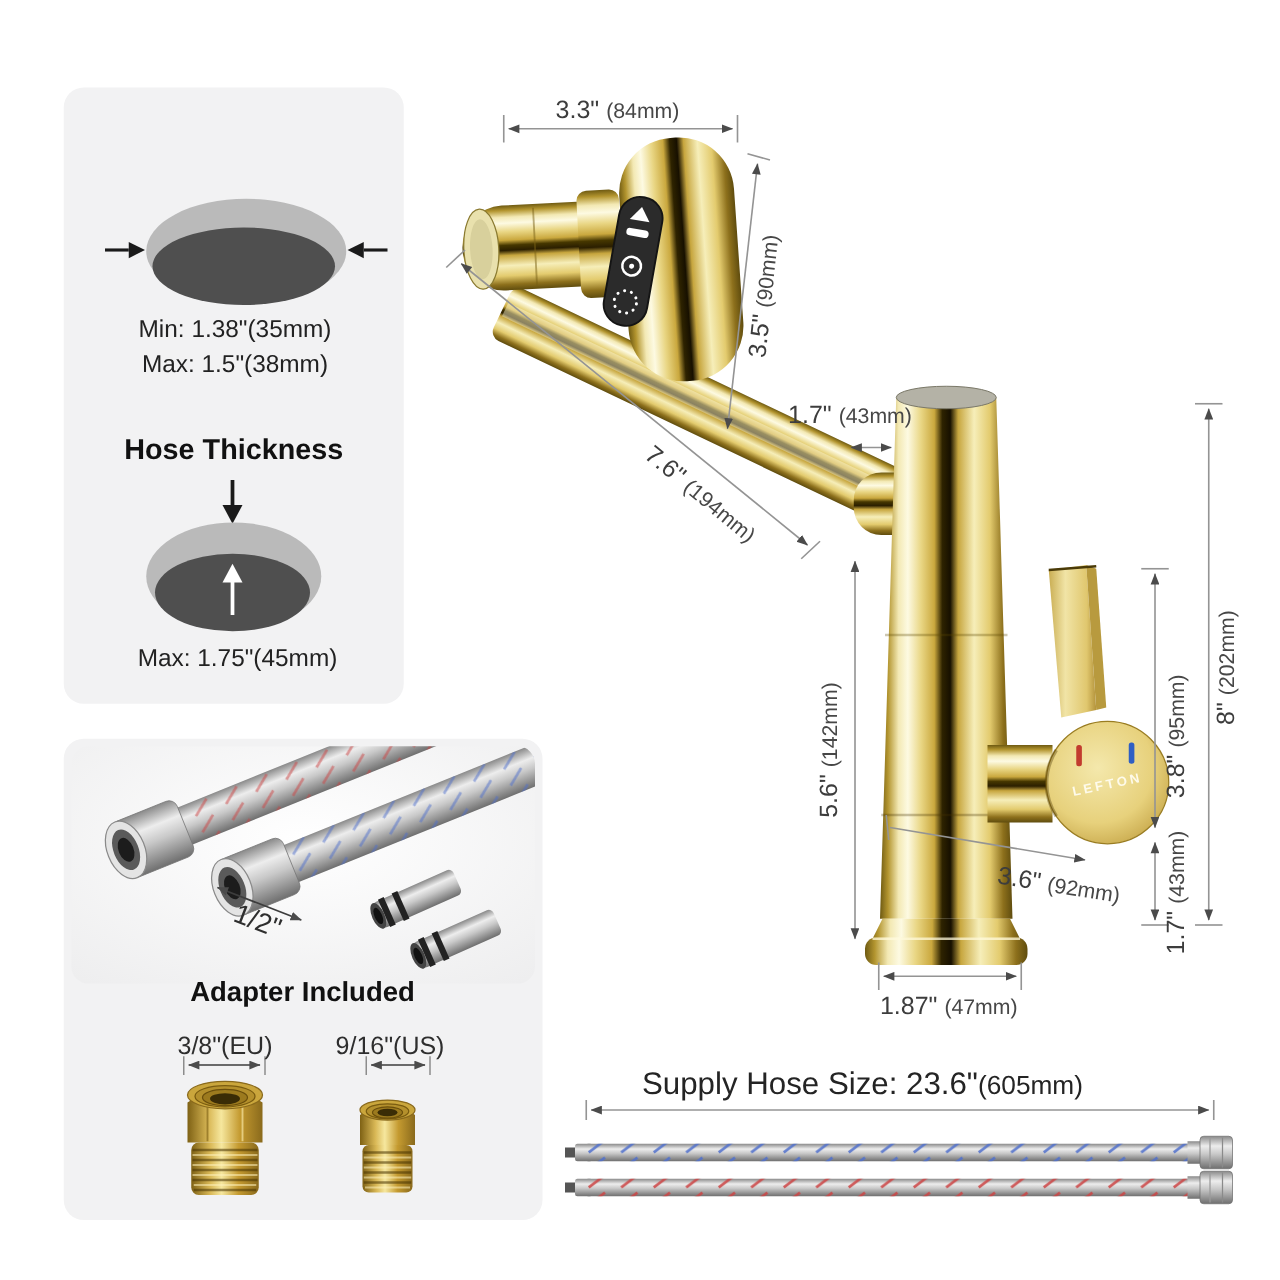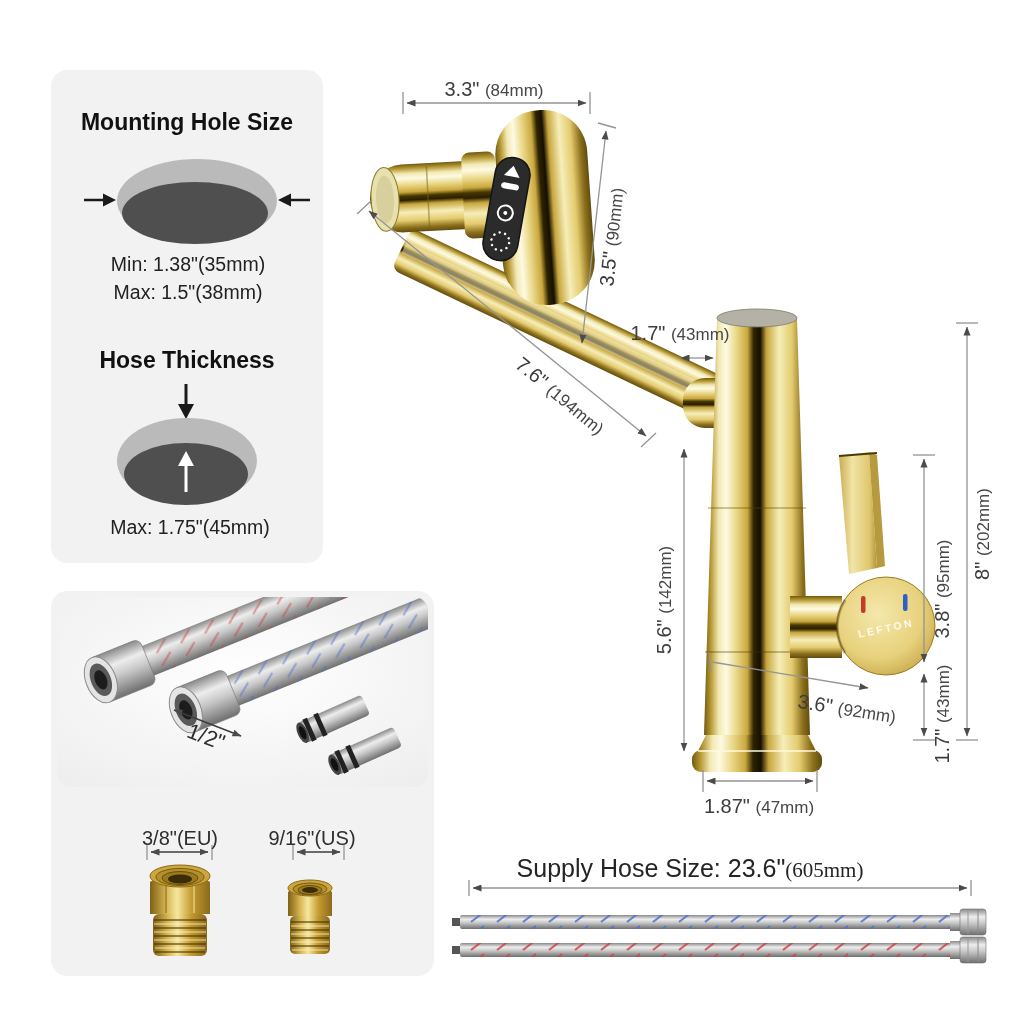--- a/index.html
+++ b/index.html
@@ -9,21 +9,21 @@
   #panel-top{left:51px;top:70px;width:272px;height:493px;}
   #panel-bottom{left:51px;top:591px;width:383px;height:385px;}
   svg.scene{position:absolute;left:0;top:0;}
   .txt{position:absolute;transform:translate(-50%,-50%) rotate(var(--r,0deg));white-space:nowrap;}
   .h1{font-size:23px;font-weight:bold;color:#111;}
   .spec{font-size:19.5px;color:#222;}
   .dim{position:absolute;transform:translate(-50%,-50%) rotate(var(--r,0deg));
        white-space:nowrap;font-size:20px;color:#3d3d3d;}
   .dim .mm{font-size:17px;color:#474747;}
   .supply{font-size:25px;color:#242424;}
-  .supply .mm{font-size:21px;font-family:Liberation Serif, serif;}
+  .supply .mm{font-size:21px;}
   .half{font-size:22px;color:#2e2e2e;}
   .adlabel{font-size:20px;color:#2e2e2e;}
   .lefton{font-size:10.5px;letter-spacing:2.5px;color:rgba(255,253,242,.92);font-weight:bold;}
 </style>
 </head>
 <body>
 
 <div id="stage">
 
   <div class="panel" id="panel-top"></div>
@@ -340,27 +340,27 @@
         <rect x="470" y="943" width="482" height="14" fill="url(#chromeV)"></rect>
         <rect x="470" y="943" width="482" height="14" fill="url(#pr)" opacity=".85"></rect>
         <rect x="950" y="941" width="10" height="18" fill="url(#chromeV)"></rect>
         <rect x="960" y="937" width="26" height="26" rx="3" fill="url(#chromeV)" stroke="#6f6f6f" stroke-width=".6"></rect>
         <line x1="968" y1="938" x2="968" y2="962" stroke="#9a9a9a"></line>
           <line x1="978" y1="938" x2="978" y2="962" stroke="#8a8a8a"></line>
       </g>
     </g>
   </svg>
 
-  <div class="txt h1" style="left:187px;top:122px;">Mounting Hole Size</div>
   <div class="txt spec" style="left:188px;top:264px;">Min: 1.38"(35mm)</div>
   <div class="txt spec" style="left:188px;top:292px;">Max: 1.5"(38mm)</div>
   <div class="txt h1" style="left:187px;top:360px;">Hose Thickness</div>
   <div class="txt spec" style="left:190px;top:527px;">Max: 1.75"(45mm)</div>
 
   <div class="txt half" style="left:206px;top:737px;--r:21deg;">1/2"</div>
+  <div class="txt h1" style="left:242px;top:794px;font-size:22px;">Adapter Included</div>
   <div class="txt adlabel" style="left:180px;top:838px;">3/8"(EU)</div>
   <div class="txt adlabel" style="left:312px;top:838px;">9/16"(US)</div>
 
   <div class="dim" style="left:494px;top:89px;">
     <span class="in">3.3"</span>
     <span class="mm">(84mm)</span></div>
   <div class="dim" style="left:612px;top:237px;--r:-84deg;">
     <span class="in">3.5"</span>
     <span class="mm">(90mm)</span></div>
   <div class="dim" style="left:680px;top:333px;">

